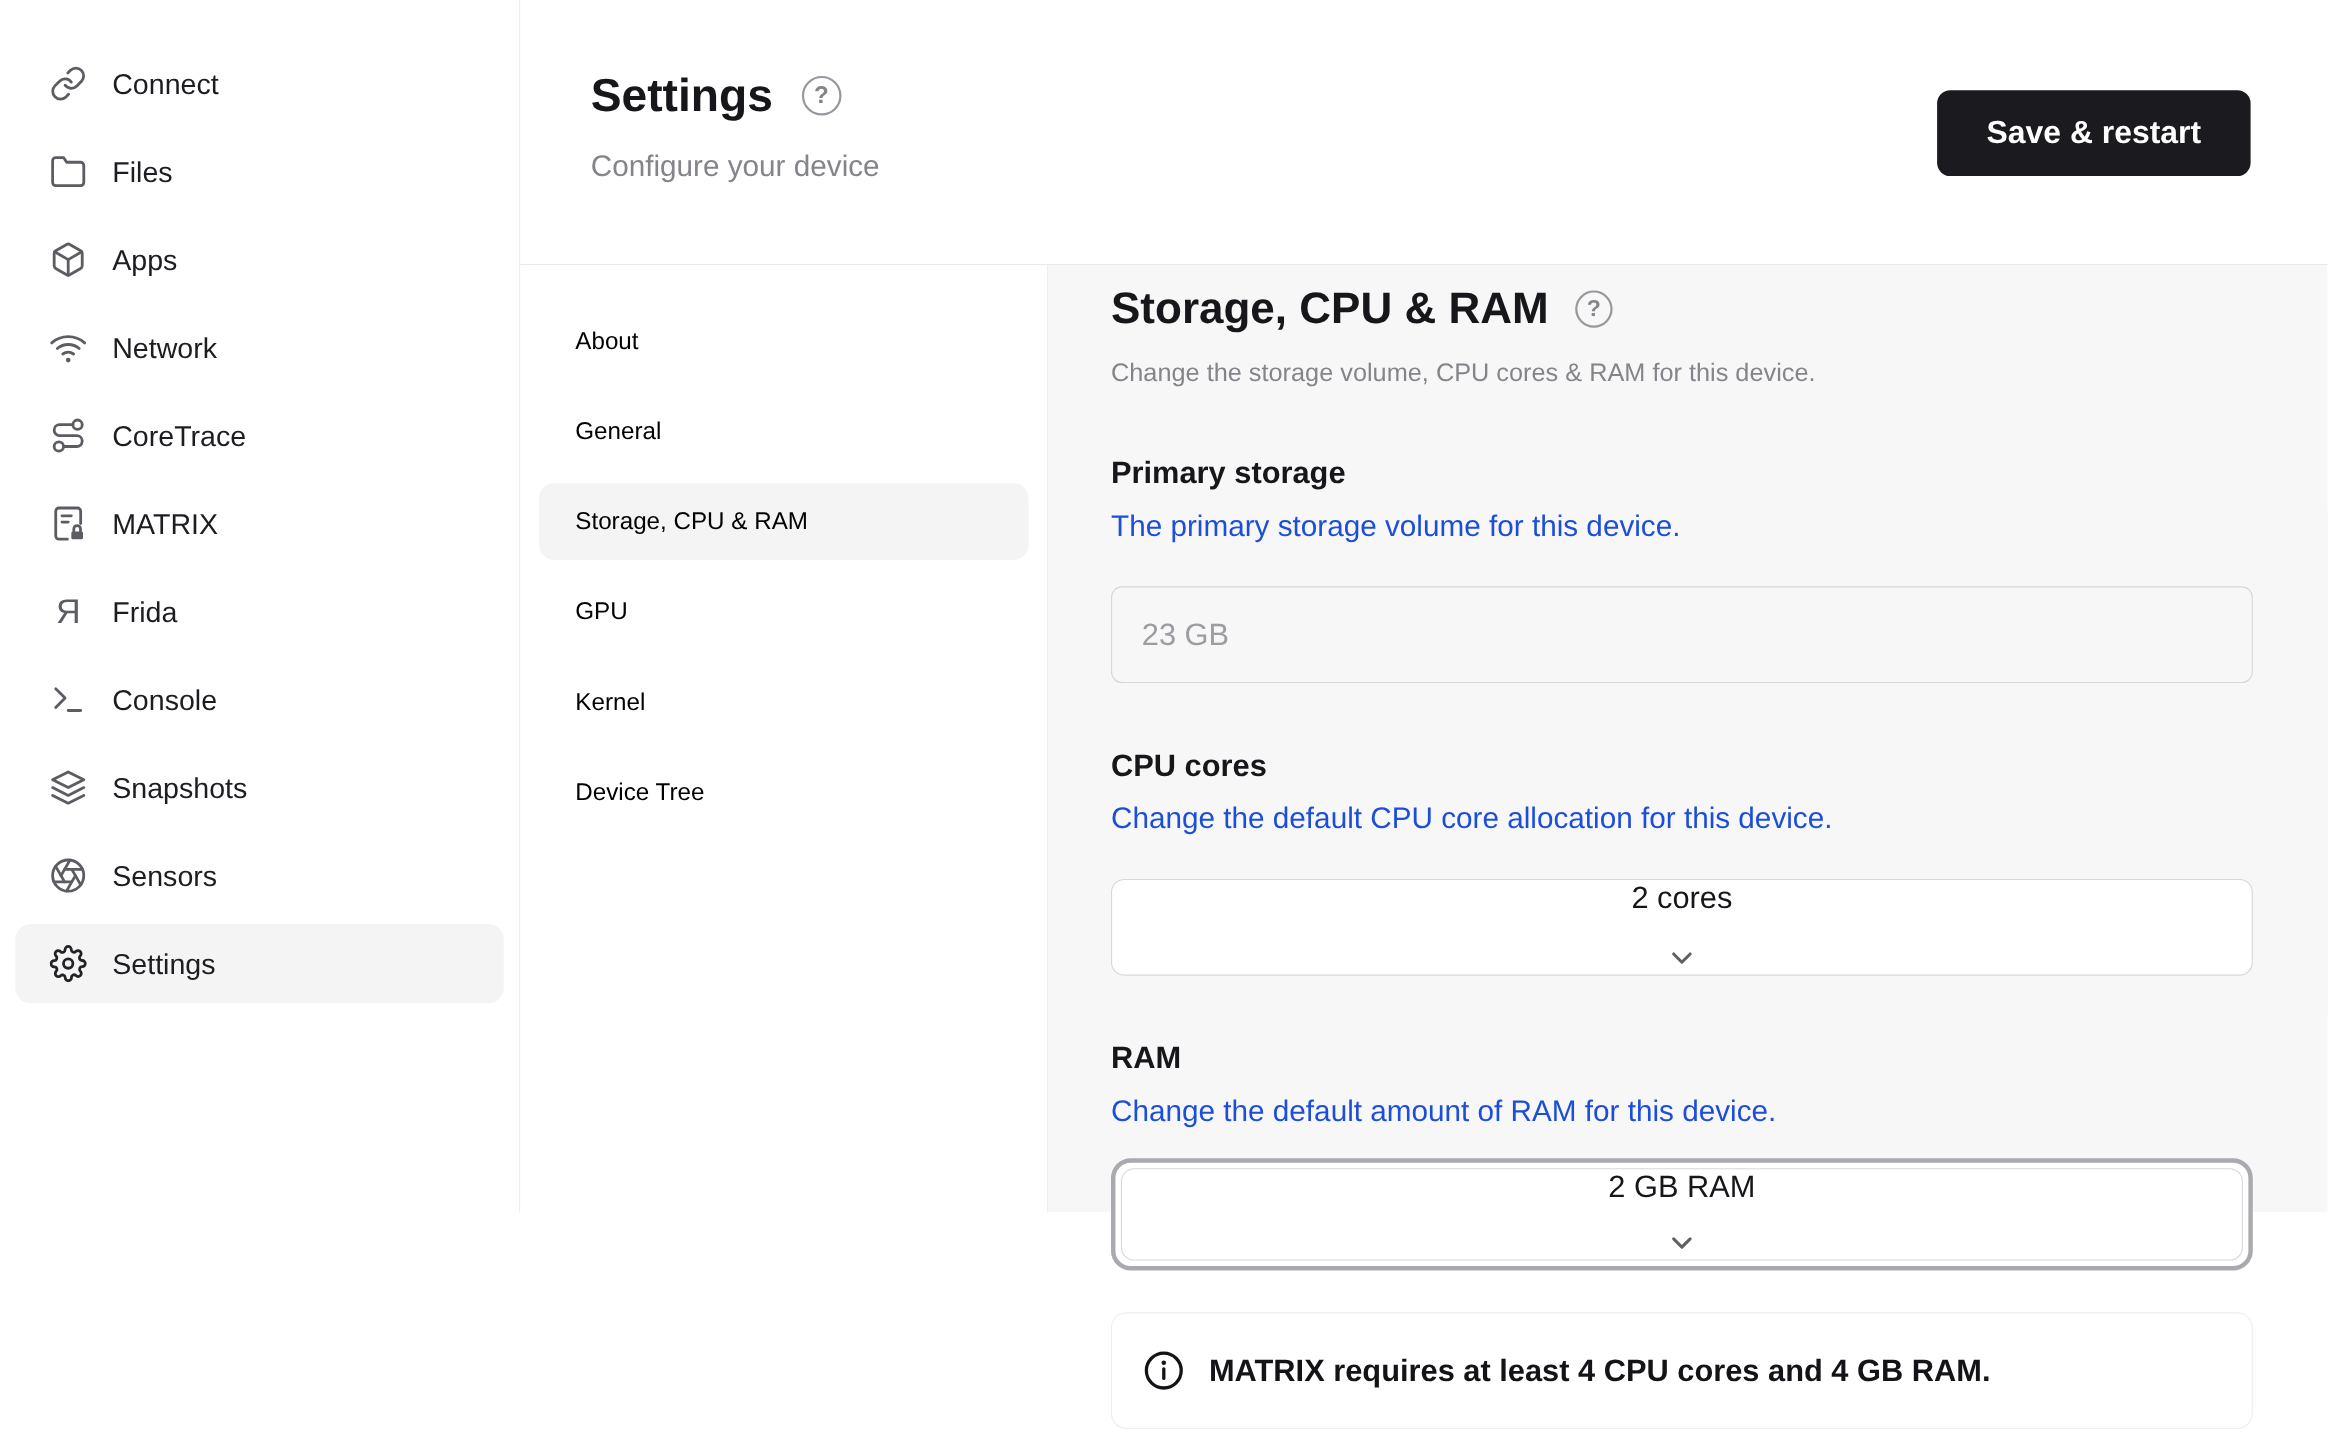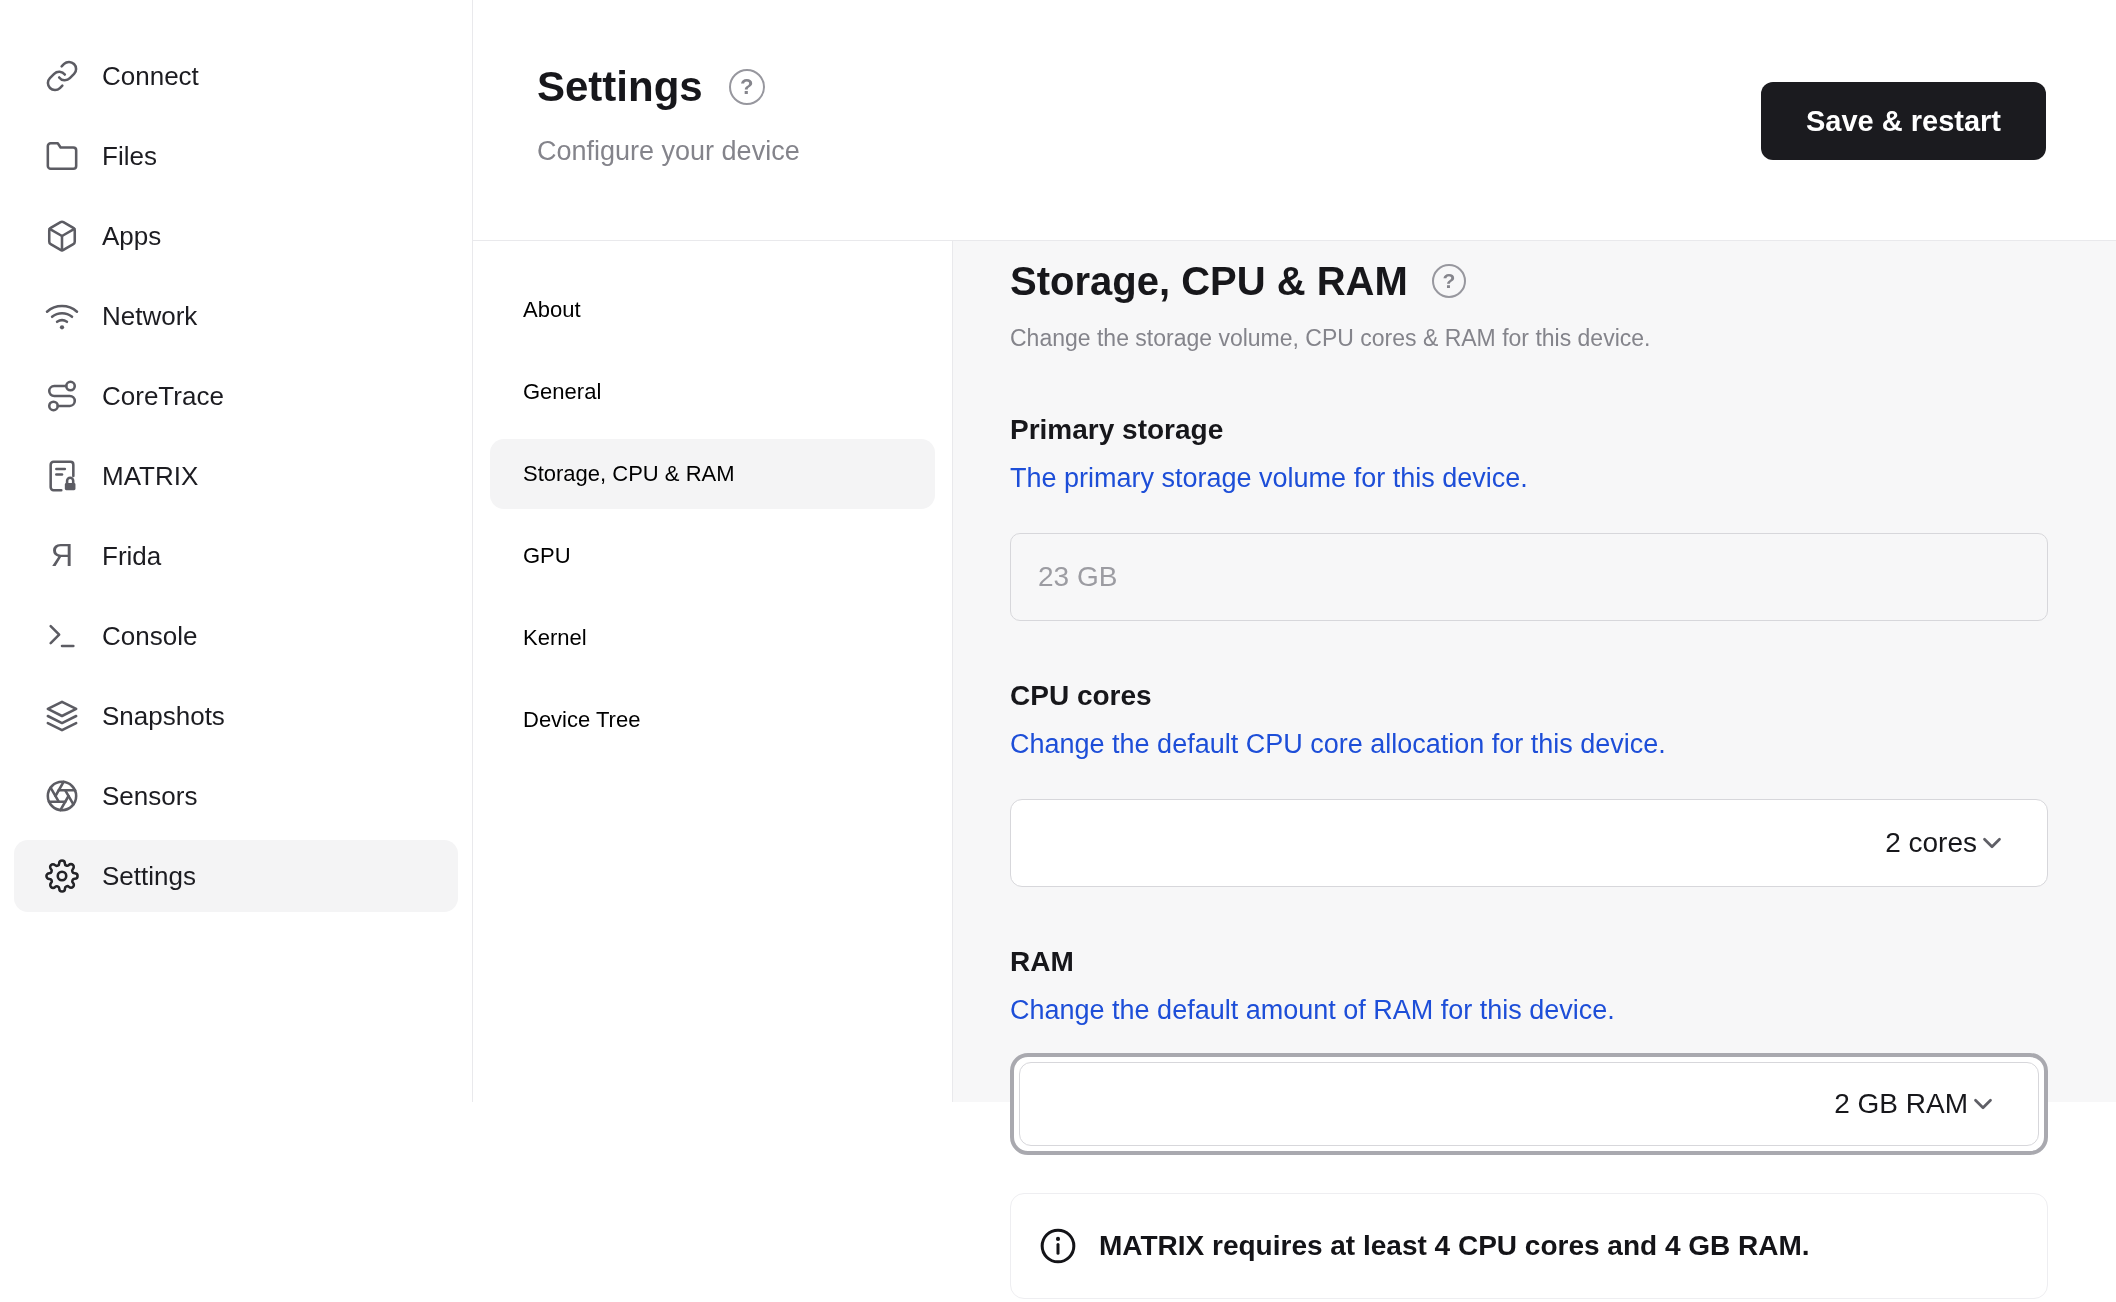--- a/index.html
+++ b/index.html
@@ -54,22 +54,22 @@
   .field h3 { margin-top:58px; font-size:28px; font-weight:700; color:#17171b; line-height:34px; }
   .field .fdesc { margin-top:14px; font-size:27px; color:#1d4ed8; line-height:34px; }
 
   .text-input { margin-top:38px; display:block; width:100%; height:88px;
                 border:1px solid #d7d7db; border-radius:10px; background:transparent;
                 padding:0 27px; font-size:28px; color:#9c9ca2; font-family:inherit; }
   .text-input:disabled { color:#9c9ca2; opacity:1; }
 
   .select { margin-top:38px; height:88px; background:#fff; border:1px solid #d7d7db;
             border-radius:12px; display:flex; align-items:center;
-            justify-content:flex-end; padding:0 40px; font-size:28px;
-            color:#17171b; cursor:pointer; }
+            justify-content:space-between; padding:0 29px; font-size:28px;
+            color:#17171b; cursor:pointer;flex-direction:column; }
   .select .chev { width:30px; height:30px; stroke:#5f5f66; fill:none; stroke-width:2.2;
                   stroke-linecap:round; stroke-linejoin:round; }
   .focus-ring { margin-top:26px; border:4px solid #a9a9af; border-radius:18px;
                 padding:5px; background:#fff; }
   .focus-ring .select { margin-top:0; height:84px; border-radius:12px; }
 
   .notice { margin-top:38px; height:106px; background:#fff; border:1px solid #eeeef1;
             border-radius:14px; display:flex; align-items:center; gap:22px;
             padding:0 28px; font-size:28px; font-weight:600; color:#141418; }
   .notice svg { width:38px; height:38px; stroke:#141418; fill:none; stroke-width:1.9;

